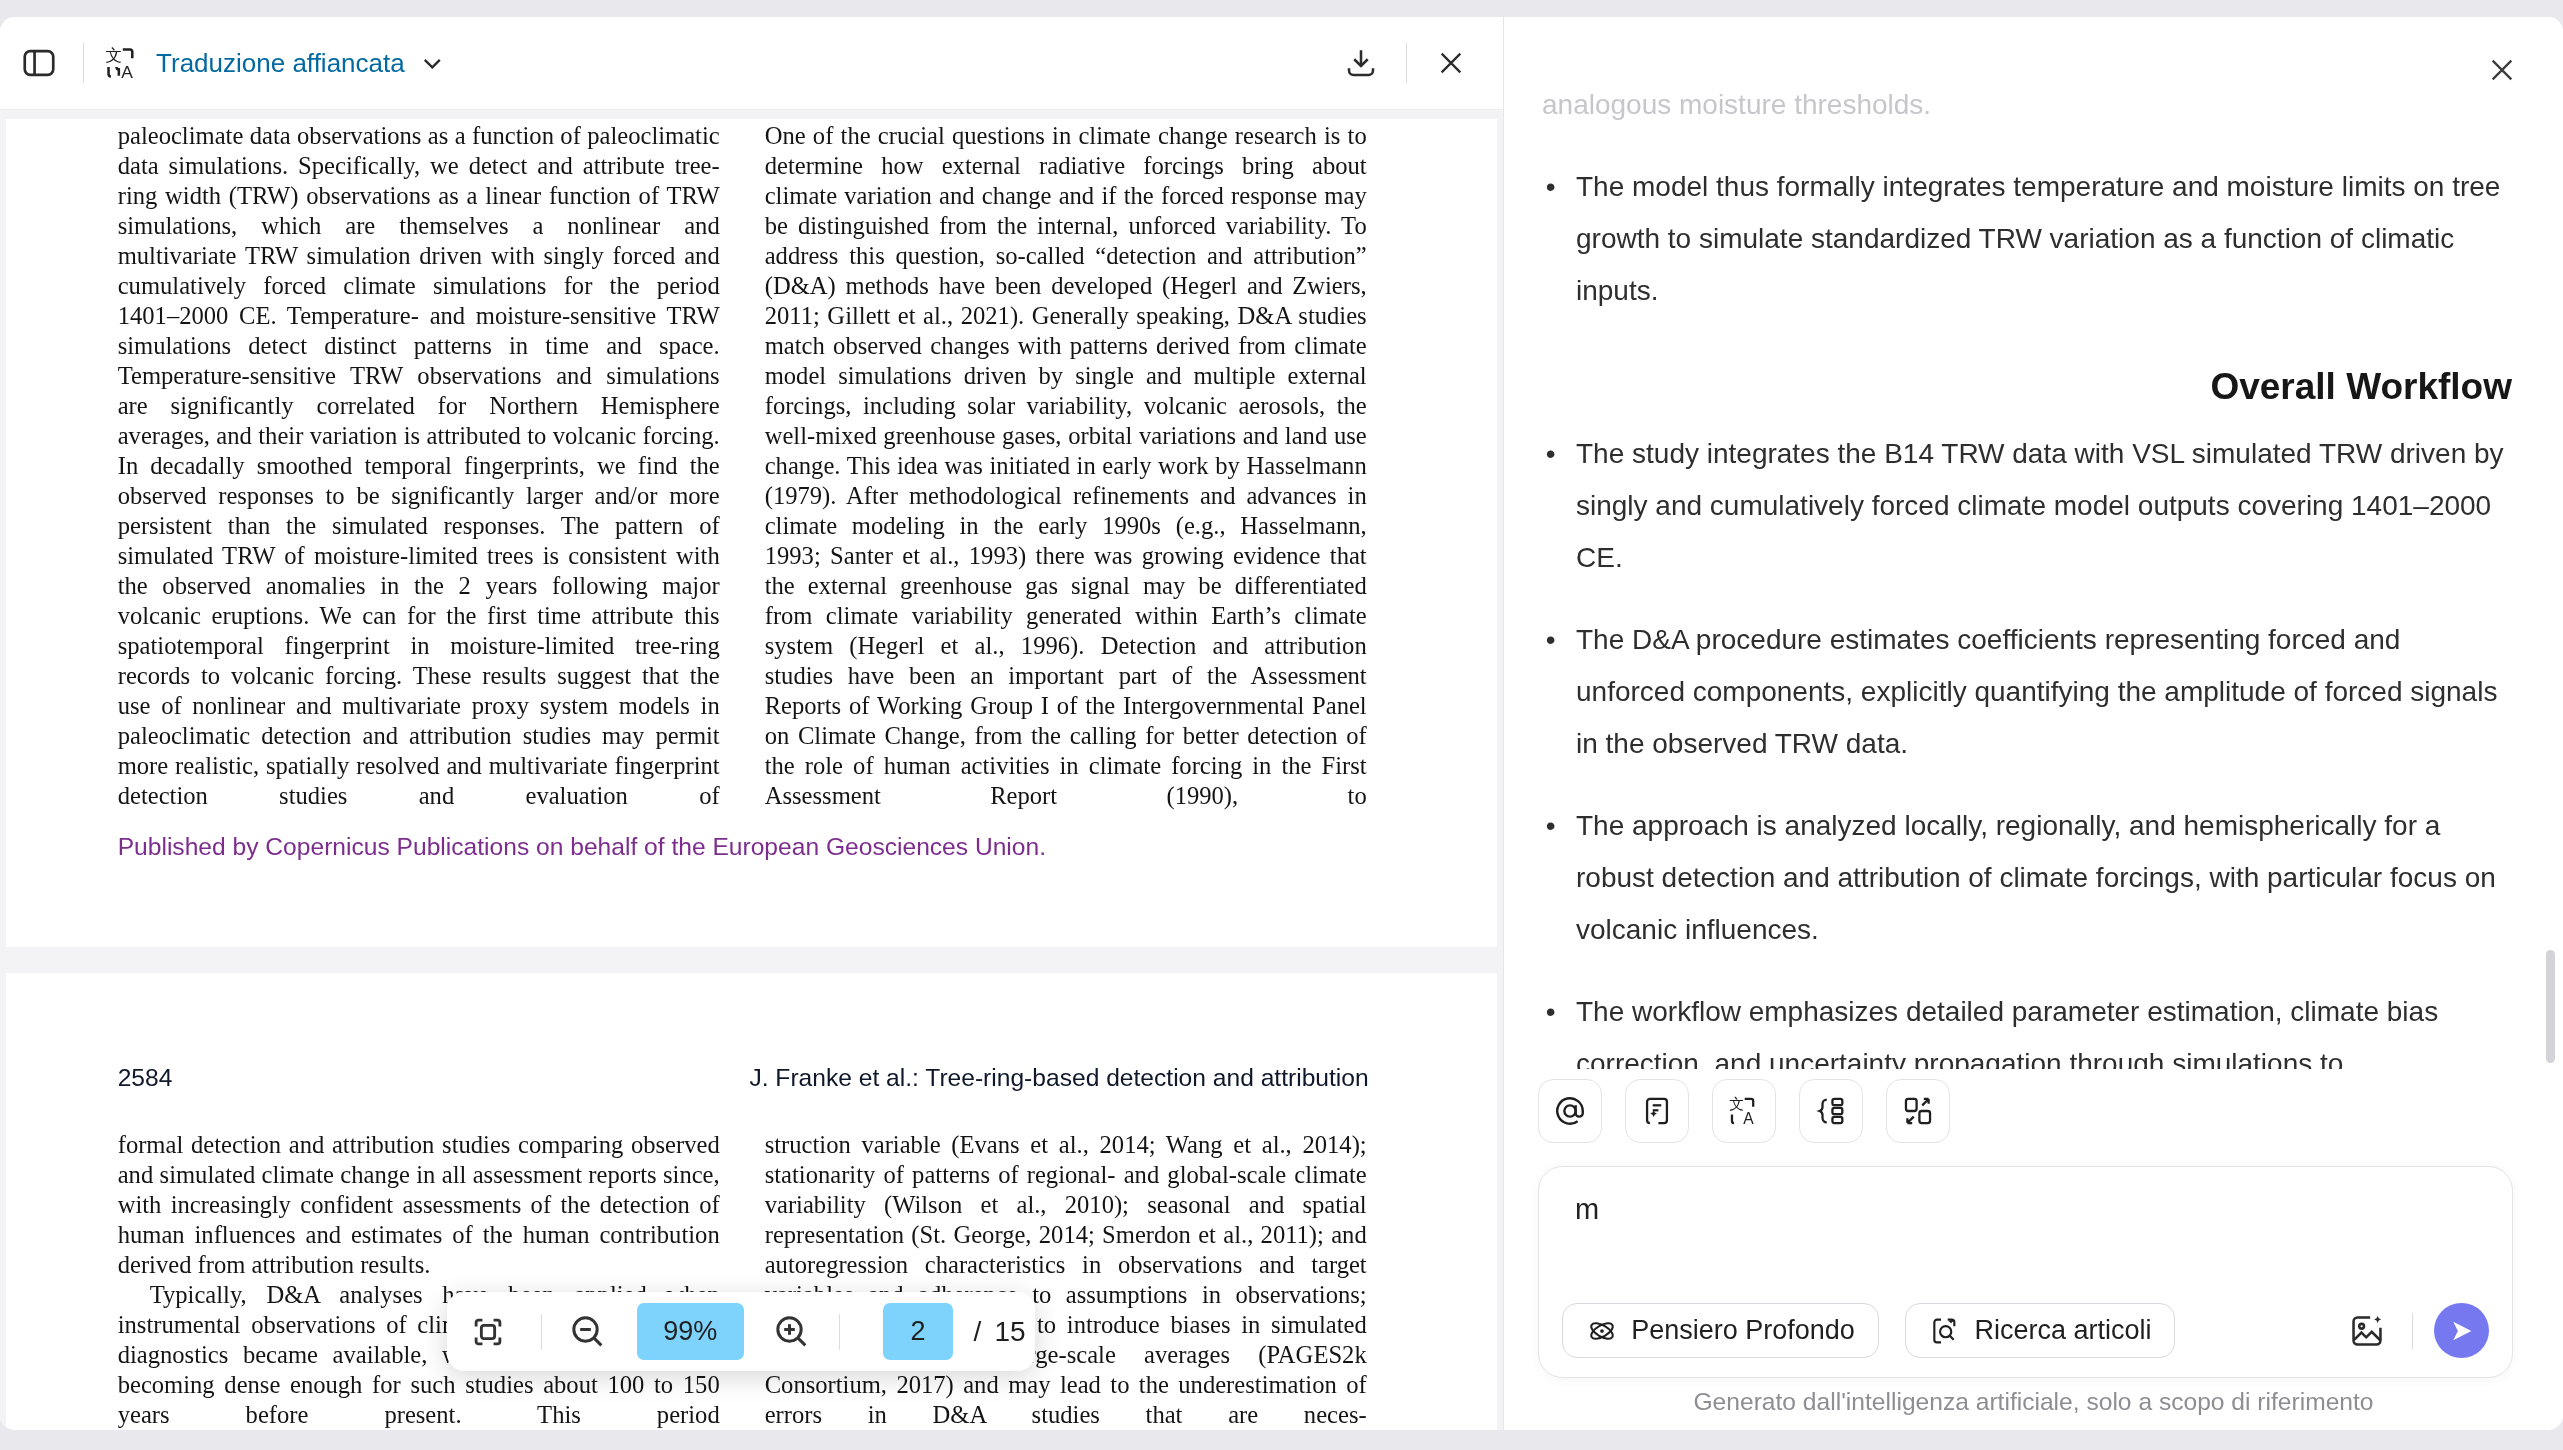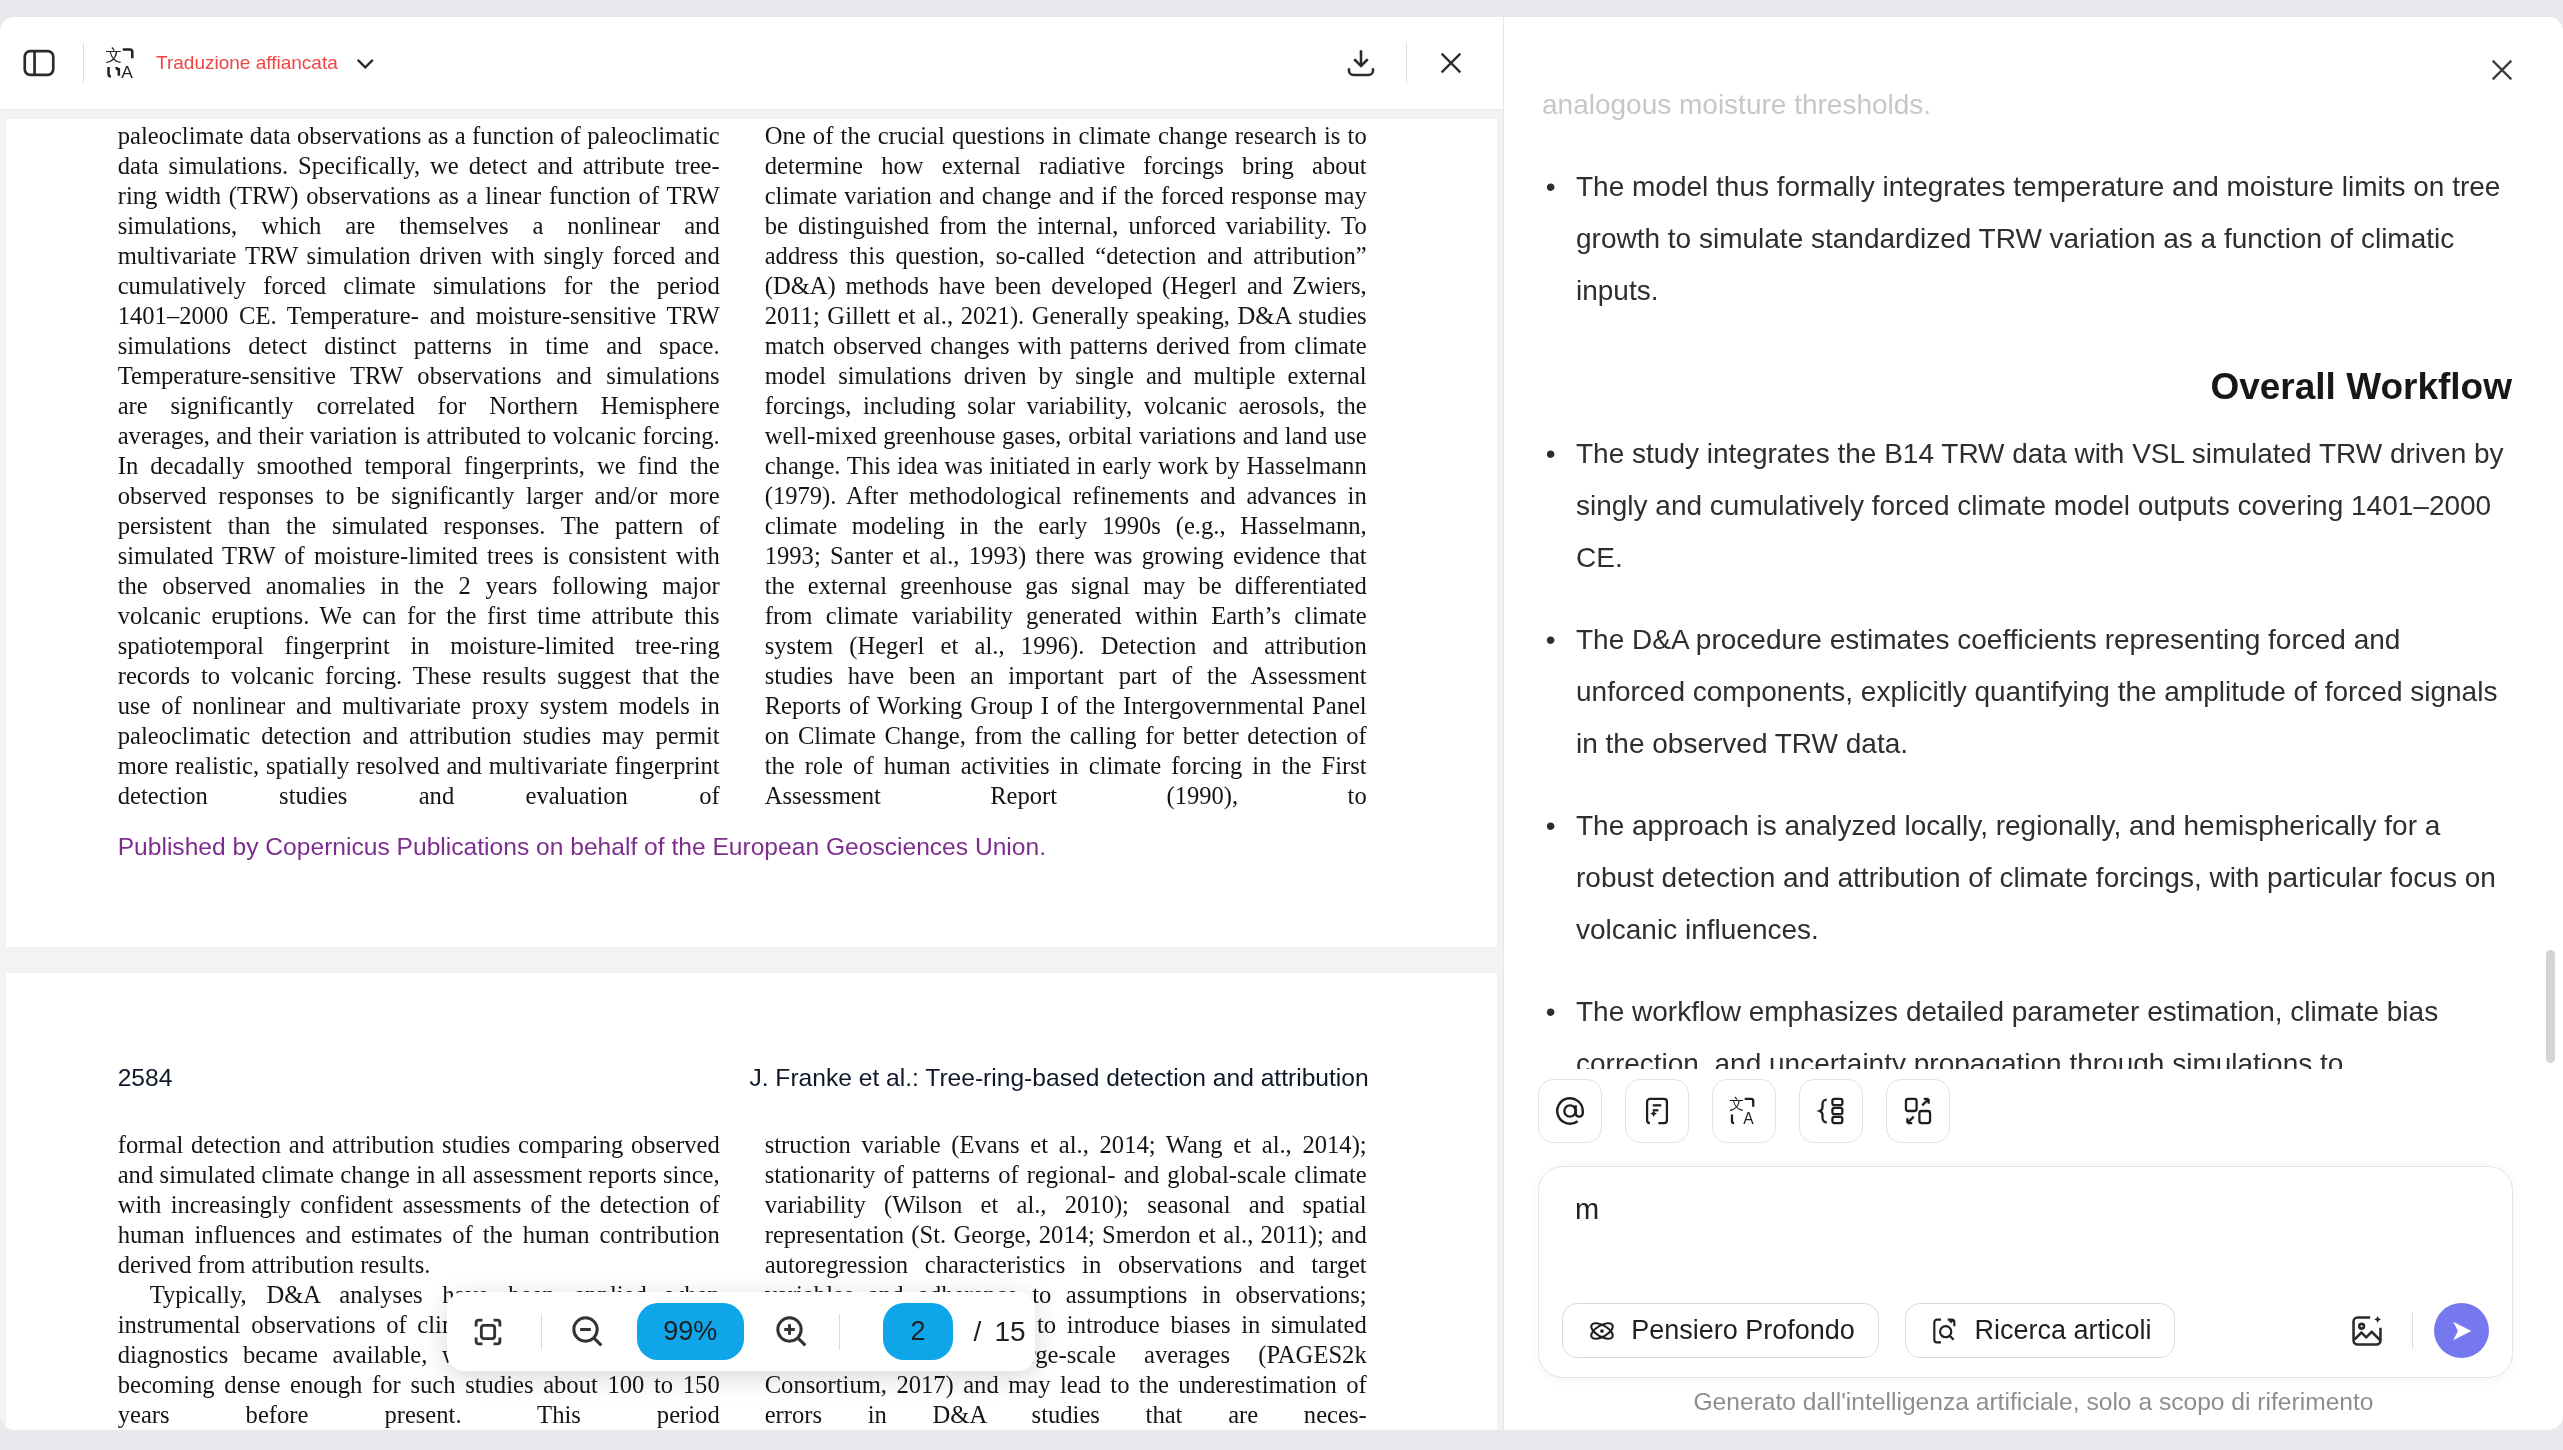--- a/index.html
+++ b/index.html
@@ -6,21 +6,21 @@
   body{width:2563px;height:1451px;background:#e9e9ed;font-family:"Liberation Sans",sans-serif;-webkit-font-smoothing:antialiased;}
   .stage{position:relative;width:2563px;height:1451px;overflow:hidden;background:#e9e9ed;}
   .window{position:absolute;top:17px;left:0;right:0;bottom:21px;background:#fff;border-radius:15px;overflow:hidden;}
 
   
   .left-pane{position:absolute;left:0;top:0;width:1503px;bottom:0;background:#f3f3f5;}
   .topbar{position:absolute;left:0;top:0;width:100%;height:92px;background:#fff;border-bottom:0.9px solid #ececee;display:flex;align-items:center;}
   .tb-icon-btn{width:51px;height:51px;display:flex;align-items:center;justify-content:center;border-radius:9.4px;cursor:pointer;flex:0 0 auto;}
   .tb-divider{width:0.9px;height:40px;background:#dcdcdf;margin:0 19px;flex:0 0 auto;}
   .doc-title-group{display:flex;align-items:center;gap:15px;cursor:pointer;}
-  .doc-title{font-size:19px;color:#ef4444;}
+  .doc-title{font-size:26px;color:#0369a1;}
   .tb-right{margin-left:auto;display:flex;align-items:center;margin-right:26.4px;}
   svg.ic{display:block;}
 
   
   .page{position:absolute;left:5.7px;width:1491px;background:#fff;overflow:hidden;}
   .page1{top:102px;height:828px;}
   .page2{top:956px;height:457px;}
   .doc-col{position:absolute;width:602px;font-family:"Liberation Serif",serif;font-size:24.6px;line-height:30px;color:#141414;}
   .doc-col p{margin:0;text-align:justify;}
   .doc-col p.cont{text-align-last:justify;}
@@ -29,21 +29,21 @@
   .col-a{left:112px;}
   .col-b{left:759px;}
   .pub-line{position:absolute;left:112px;top:714px;font-size:24.6px;color:#7c2d8e;}
   .p2-head{position:absolute;top:91px;left:112px;right:128px;font-size:24.6px;color:#0f172a;display:flex;justify-content:space-between;}
   .p2-col{top:157px;height:300px;}
 
   
   .viewer-bar{position:absolute;left:447px;top:1275px;width:588px;height:79px;background:#fff;border-radius:17px;box-shadow:0 5.7px 26.4px rgba(0,0,0,.16);display:flex;align-items:center;padding:0 9.4px;box-sizing:border-box;}
   .vb-item{display:flex;align-items:center;justify-content:center;cursor:pointer;}
   .vb-divider{width:0.9px;height:36px;background:#dddde0;margin:0 21px;}
-  .vb-chip{background:#0ea5e9;border-radius:21px;height:57px;display:flex;align-items:center;justify-content:center;font-size:27px;color:#1f1f1f;}
+  .vb-chip{background:#7dd3fc;border-radius:7px;height:57px;display:flex;align-items:center;justify-content:center;font-size:27px;color:#1f1f1f;}
   .chip-zoom{width:111px;margin:0 23px;}
   .chip-page{width:72px;margin:0 17px 0 23px;}
   .vb-sep,.vb-total{font-size:28px;color:#1f1f1f;}
   .vb-sep{margin:0 13.2px 0 3.8px;}
 
   
   .right-panel{position:absolute;left:1503px;top:0;right:0;bottom:0;background:#fff;border-left:0.9px solid #e6e6e9;}
   .rp-close{position:absolute;top:32px;right:40px;width:42px;height:42px;display:flex;align-items:center;justify-content:center;cursor:pointer;}
   .rp-content{position:absolute;left:38px;right:51px;top:62px;height:990px;overflow:hidden;font-size:28px;line-height:52px;color:#2e2e2e;}
   .faded-top{color:#c7c7cb;}

